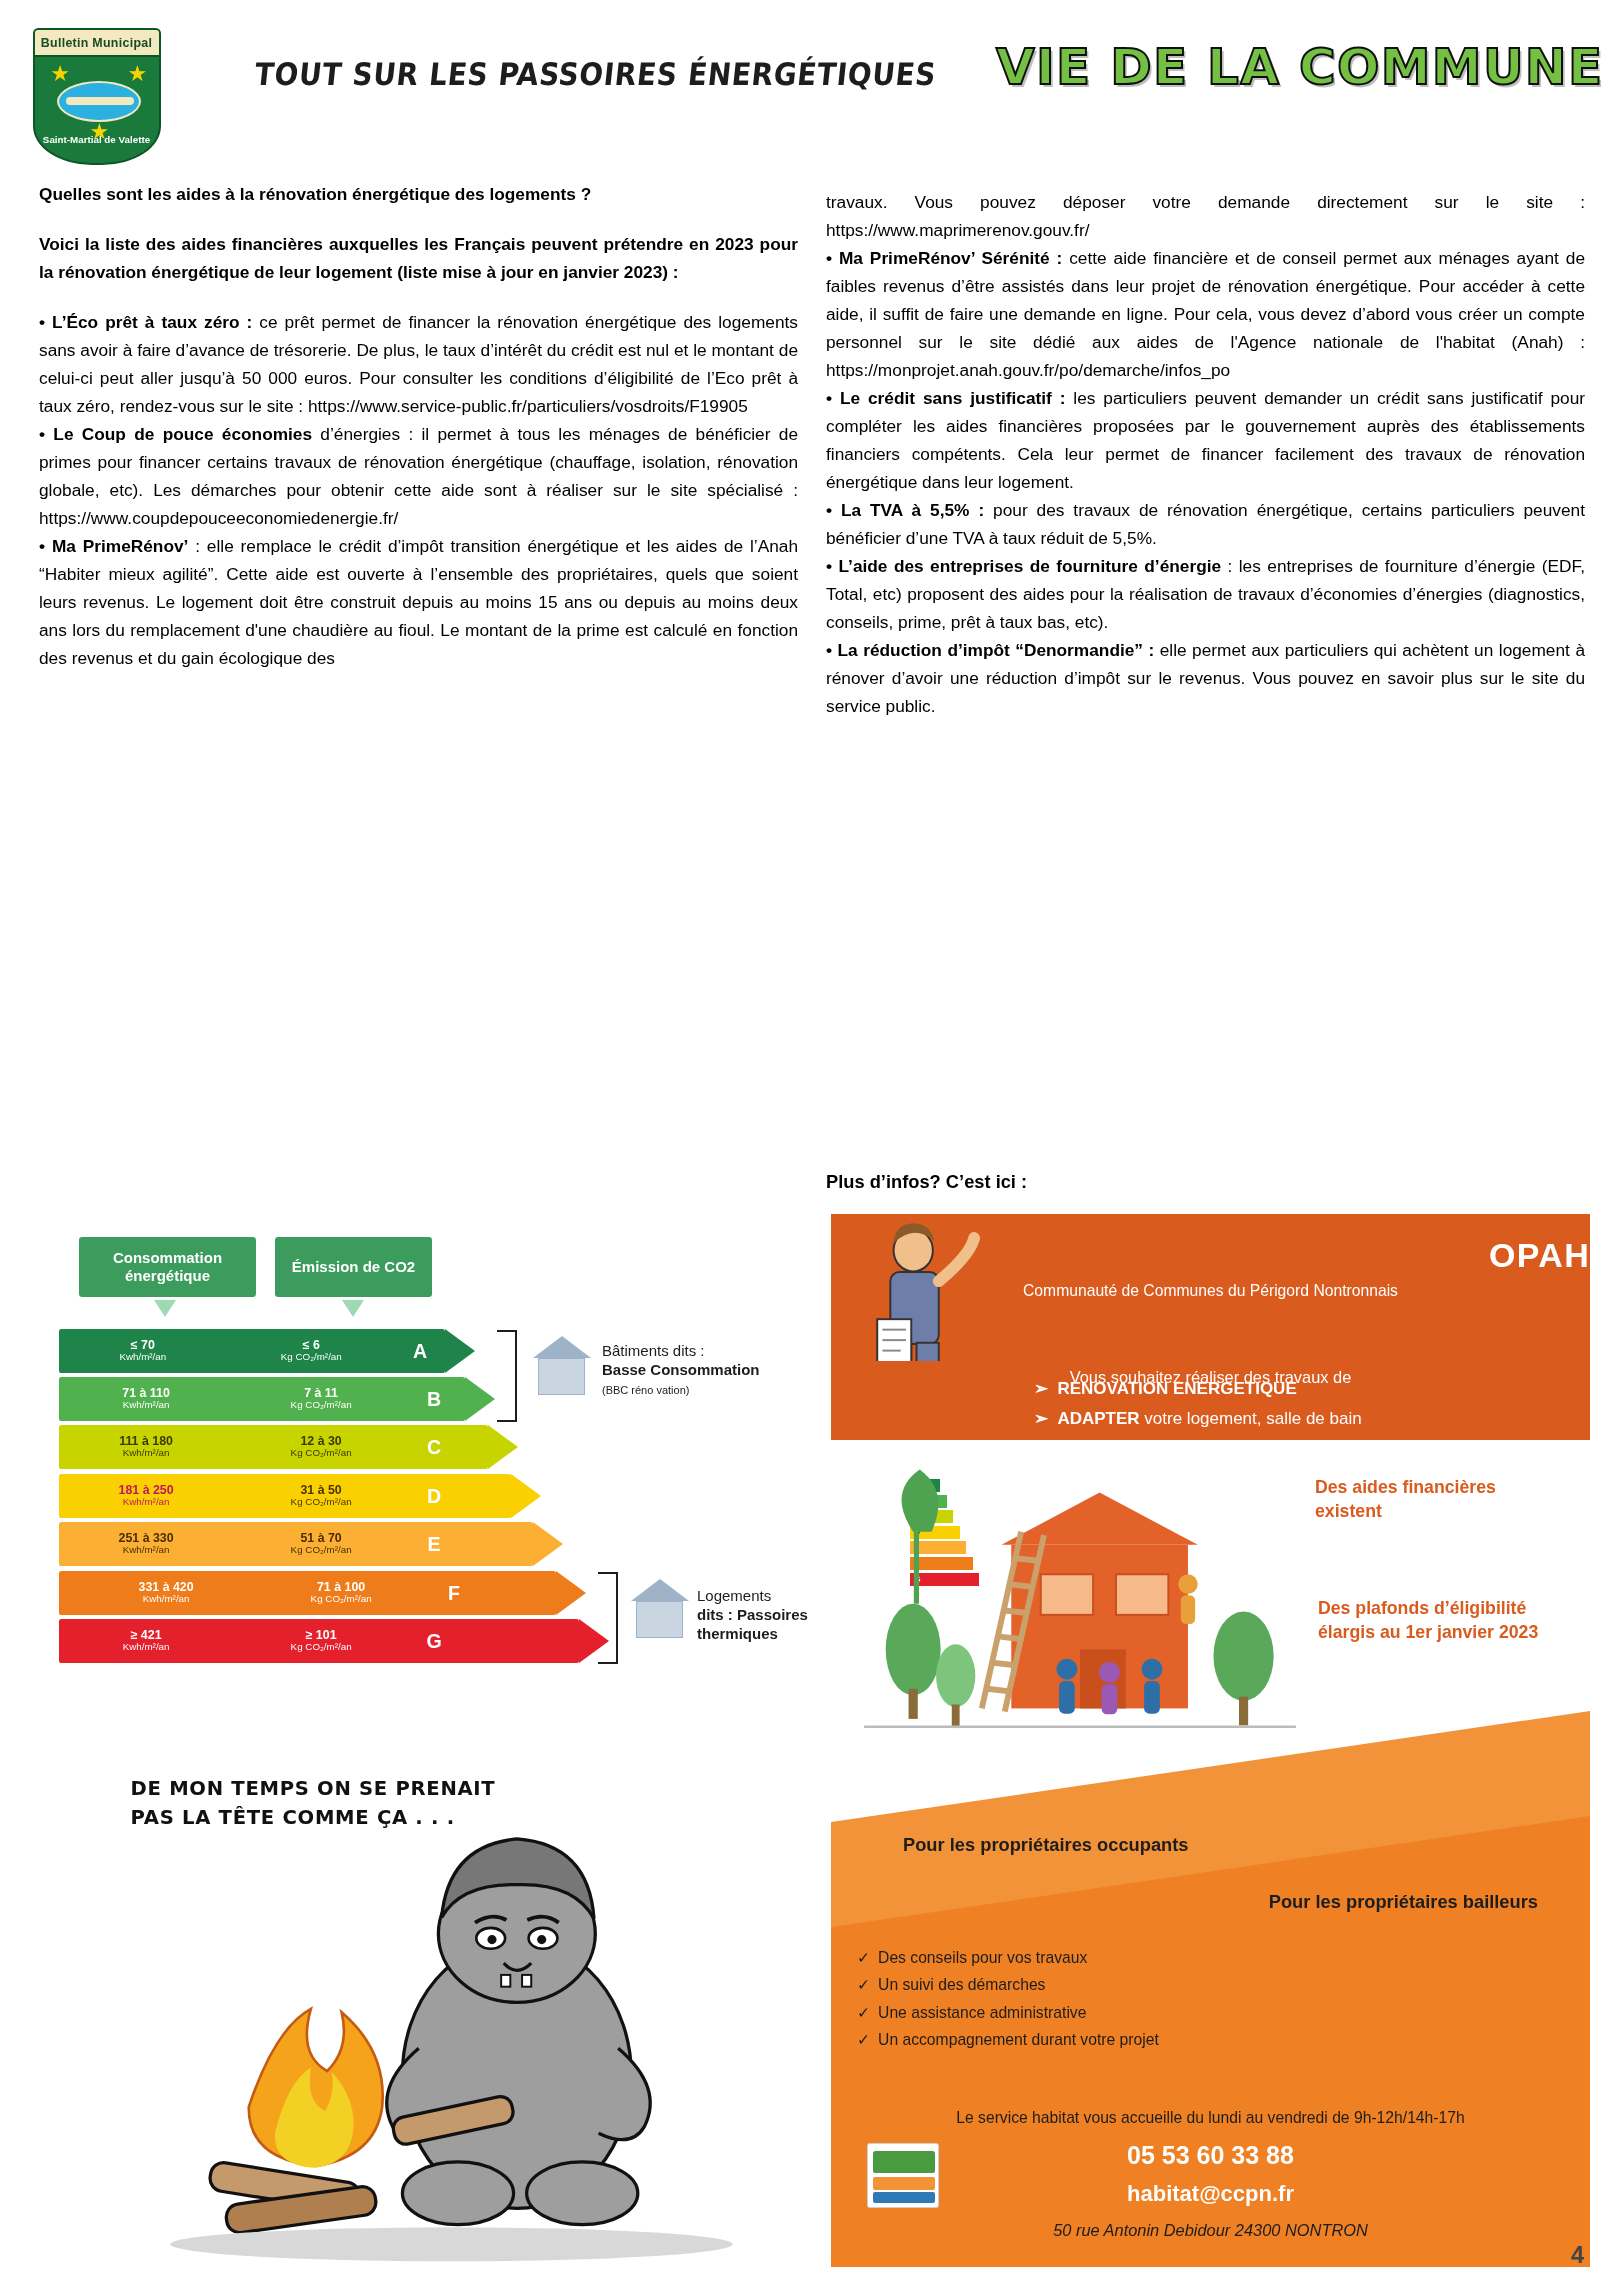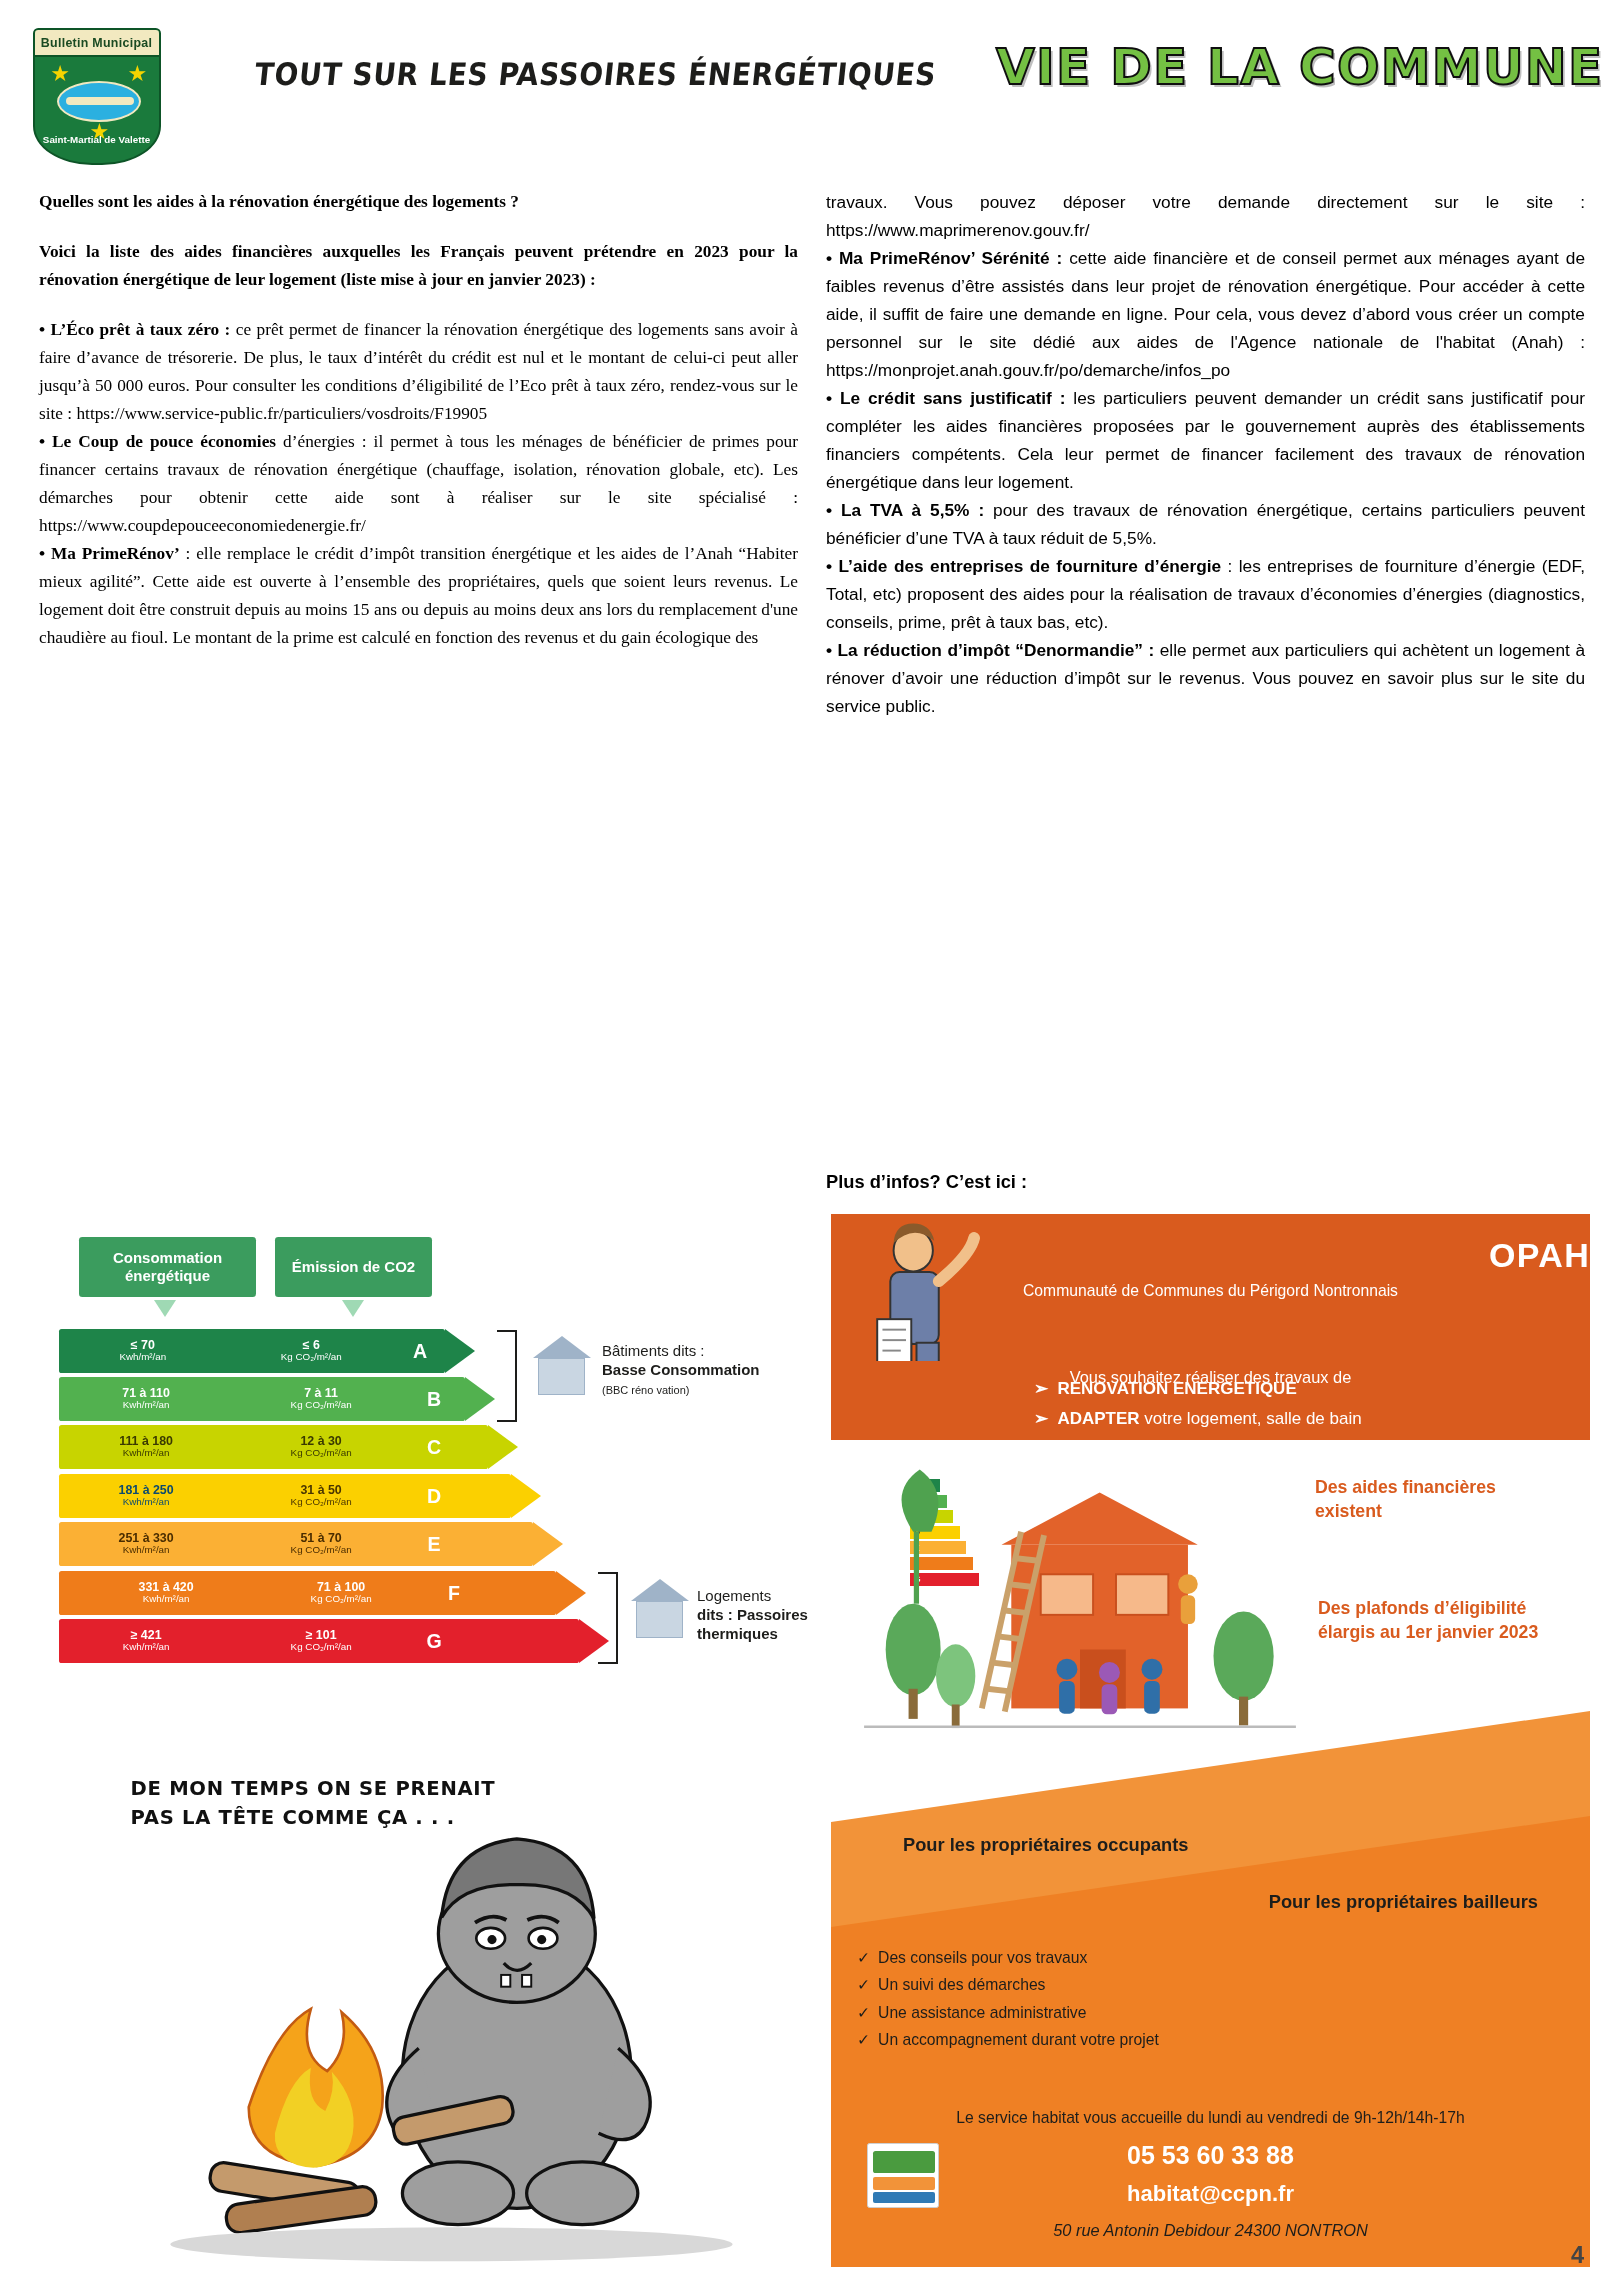--- a/index.html
+++ b/index.html
@@ -74,21 +74,21 @@
 
   
   .col {
     position:absolute;
     width: 759px;
     font-size: 17.3px;
     line-height: 1.62;
     color:#000;
     text-align: justify;
   }
-  .col.left { left: 39px; top: 188px; font-family: Liberation Serif, serif; }
+  .col.left { left: 39px; top: 180px; }
   .col.right { left: 826px; top: 188px; }
   .col p { margin: 0 0 0 0; }
   .col p.gap { margin-top: 22px; }
   .b { font-weight: bold; }
 
   
   .dpe {
     position:absolute; left: 39px; top: 1237px;
     width: 792px; height: 523px;
   }
@@ -271,21 +271,21 @@
           <span>12 à 30</span>
           <span class="sub">Kg CO₂/m²/an</span>
         </div>
       <div class="letter">C</div>
       <div class="tip" style="border-left:30px solid #c8d400;"></div>
     </div>
   </div>
 
   <div class="dpe-row" style="left:19.6px; top:237px; width:452px;">
     <div class="bar" style="background:#fbd000; width:452px; border-radius:2.6px;">
-      <div class="seg" style="color:#0c4a6e">
+      <div class="seg" style="color:#be185d">
           <span>181 à 250</span>
           <span class="sub">Kwh/m²/an</span>
         </div>
       <div class="seg" style="color:#4a3600">
           <span>31 à 50</span>
           <span class="sub">Kg CO₂/m²/an</span>
         </div>
       <div class="letter">D</div>
       <div class="tip" style="border-left:30px solid #fbd000;"></div>
     </div>

